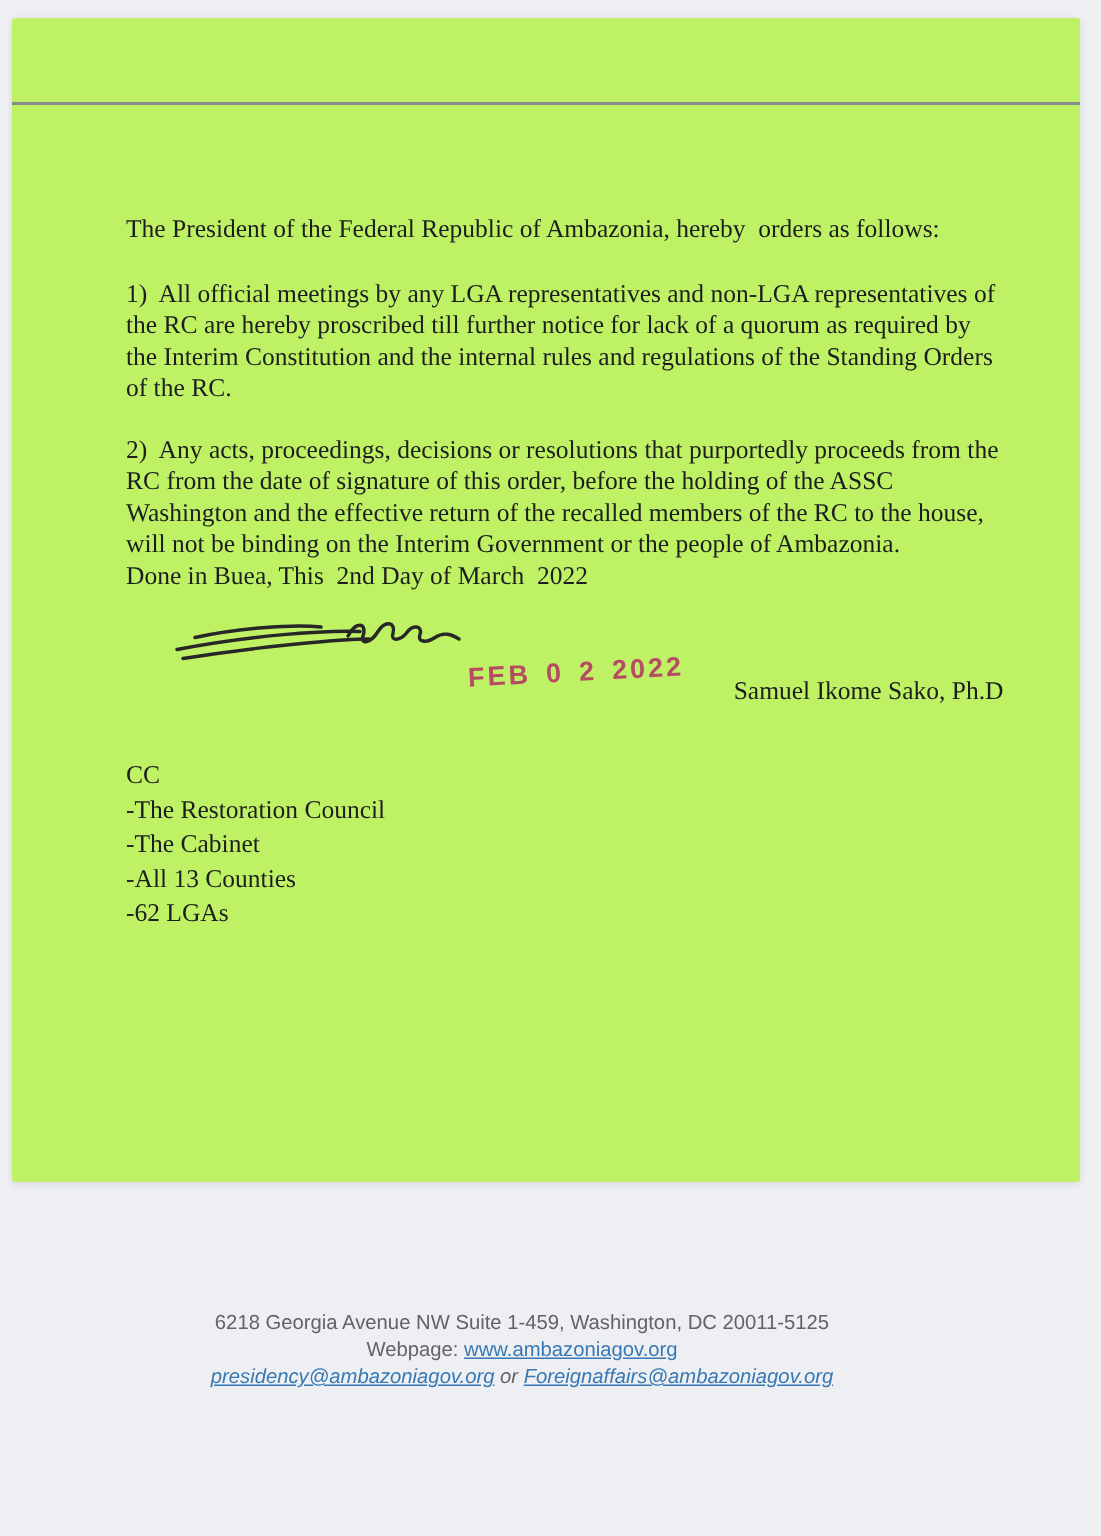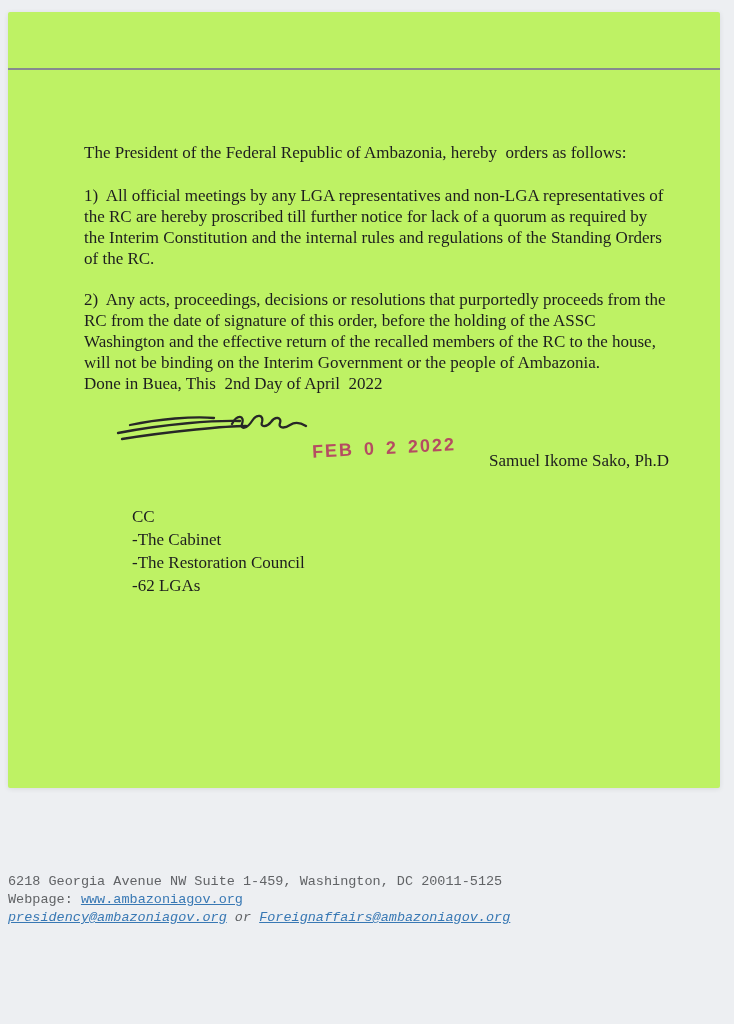--- a/index.html
+++ b/index.html
@@ -48,27 +48,27 @@
     left: 228px; top: -12px;
     font-family: "Liberation Sans", sans-serif;
     font-weight: bold;
     font-size: 18px;
     letter-spacing: 2px;
     word-spacing: 3px;
     color: #b54c62;
     transform: rotate(-3deg);
     white-space: nowrap;
   }
-  .cc-block { margin-top: 34px; line-height: 23px; margin-left: 48px; }
+  .cc-block { margin-top: 34px; line-height: 23px; }
   .footer {
     position: absolute;
     left: 0; top: 861px;
     width: 680px;
-    text-align: left;
-    font-family: Liberation Mono, monospace;
+    text-align: center;
+    font-family: Liberation Sans, sans-serif;
     font-size: 13.5px;
     line-height: 18px;
     color: #616366;
   }
   .footer a { color: #3878b4; text-decoration: underline; margin-top: 46px; }
   .email-line { font-style: italic; }
   .sig-stroke { fill: none; stroke: #272727; stroke-width: 2.3; stroke-linecap: round; }
 </style>
 </head>
 <body>
@@ -78,38 +78,39 @@
   <div class="top-rule"></div>
 
   <div class="content">
 
     <p class="intro prewrap">The President of the Federal Republic of Ambazonia, hereby  orders as follows:</p>
 
     <p class="para1 prewrap">1)  All official meetings by any LGA representatives and non-LGA representatives of the RC are hereby proscribed till further notice for lack of a quorum as required by the Interim Constitution and the internal rules and regulations of the Standing Orders of the RC.</p>
 
     <p class="para2 prewrap">2)  Any acts, proceedings, decisions or resolutions that purportedly proceeds from the RC from the date of signature of this order, before the holding of the ASSC Washington and the effective return of the recalled members of the RC to the house, will not be binding on the Interim Government or the people of Ambazonia.</p>
 
-    <p class="dateline prewrap">Done in Buea, This  2nd Day of April  2022</p>
+    <p class="dateline prewrap">Done in Buea, This  2nd Day of March  2022</p>
 
     <svg class="sig-svg" viewBox="0 0 205 40" xmlns="http://www.w3.org/2000/svg" aria-hidden="true">
       <path class="sig-stroke" d="M16 17 C 44 11, 80 8, 100 10"></path>
       <path class="sig-stroke" d="M4 25 C 50 16, 102 12, 126 13"></path>
       <path class="sig-stroke" d="M8 31 C 58 23, 114 18, 132 18"></path>
       <path class="sig-stroke" d="M118 16 c 5 -10 13 -9 10 0 c -2 6 5 5 10 -3 c 5 -8 12 -6 10 1 c -2 6 5 5 9 0 c 4 -6 11 -5 9 1 c -2 5 4 6 10 2 c 6 -4 11 -2 16 1"></path>
     </svg>
 
     <div class="name-row">
       <span>Samuel Ikome Sako, Ph.D</span>
       <span class="stamp">FEB 0 2 2022</span>
     </div>
 
     <div class="cc-block">
       <div>CC</div>
+      <div>-The Restoration Council</div>
       <div>-The Cabinet</div>
-      <div>-The Restoration Council</div>
+      <div>-All 13 Counties</div>
       <div>-62 LGAs</div>
     </div>
 
   </div>
 
   <div class="footer">
     <div>6218 Georgia Avenue NW Suite 1-459, Washington, DC 20011-5125</div>
     <div><span>Webpage: </span><a href="#">www.ambazoniagov.org</a></div>
     <div class="email-line"><a href="#">presidency@ambazoniagov.org</a><span> or </span><a href="#">Foreignaffairs@ambazoniagov.org</a></div>
   </div>

